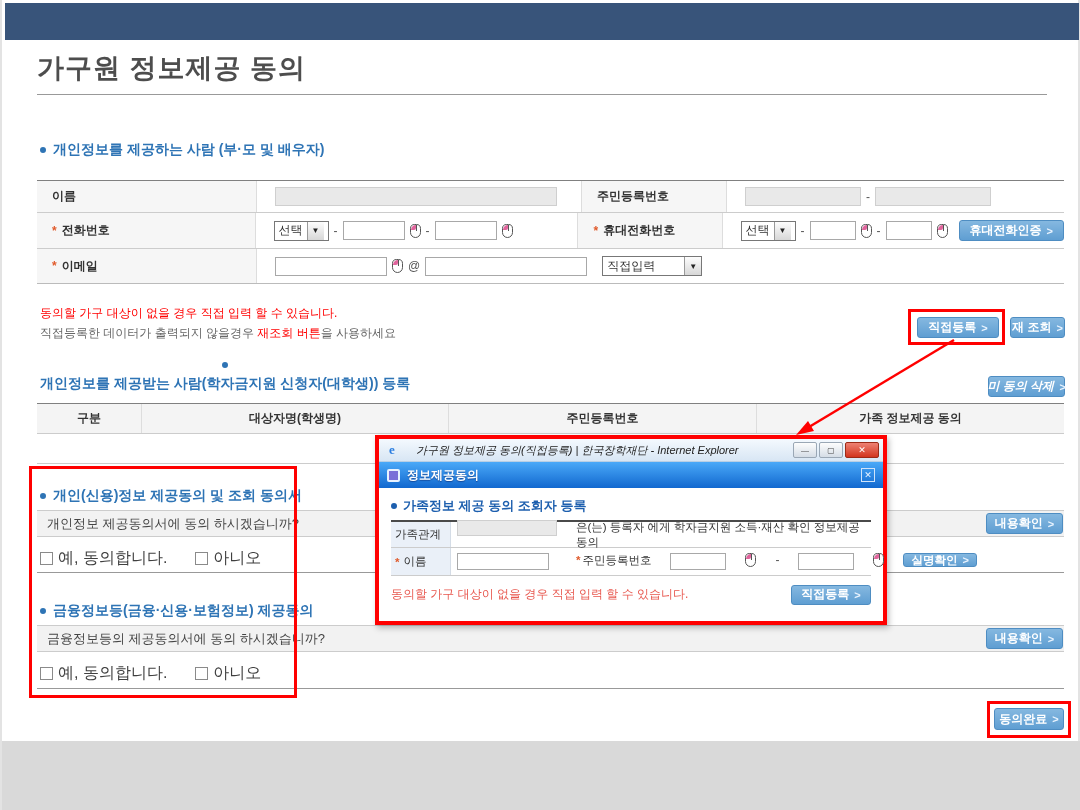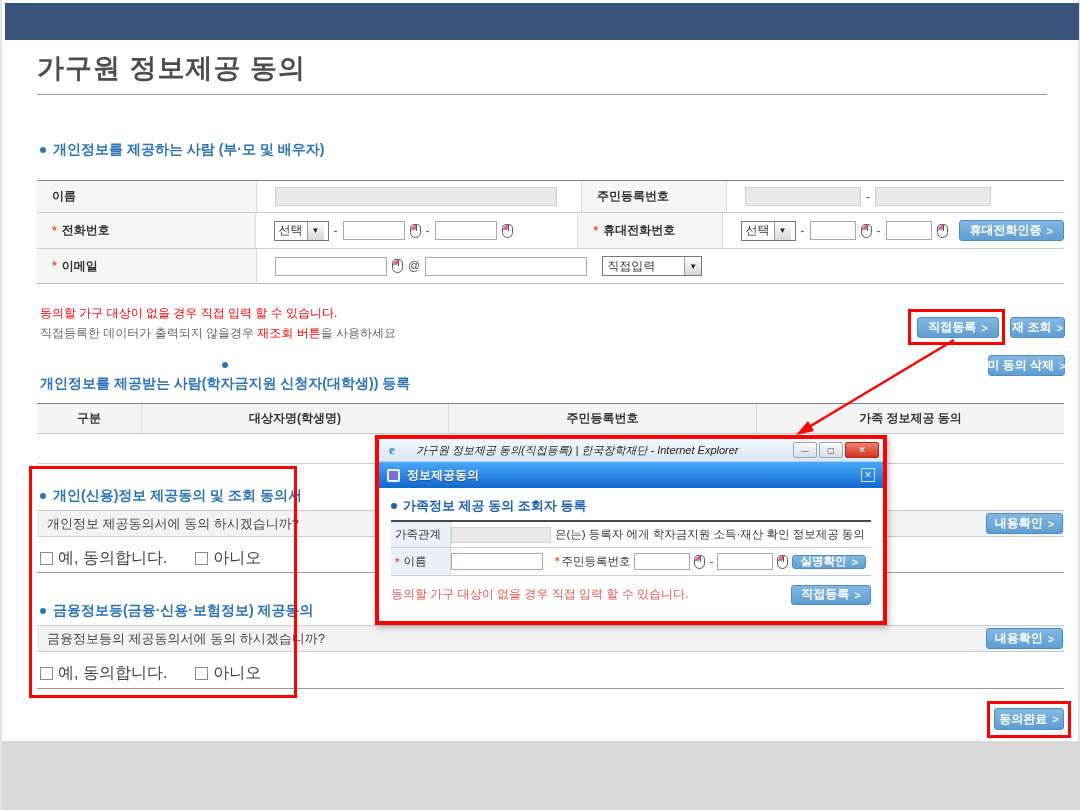--- a/index.html
+++ b/index.html
@@ -71,21 +71,21 @@
   .winbtn.close { width:34px; background:linear-gradient(#ee8173,#d2351f); border-color:#9c2a17; color:#fff; font-size:9px; font-weight:bold; }
   .appbar { height:26px; background:linear-gradient(#4aa9f8,#1168cf); display:flex; align-items:center; padding:0 8px; position:relative; }
   .app-icon { width:13px; height:13px; border:2px solid #e8f2ff; border-radius:2px; background:#7a6fd8; }
   .app-title { color:#fff; font-weight:bold; font-size:12px; margin-left:7px; text-shadow:0 1px 1px rgba(0,0,60,.4); }
   .app-close { margin-left:auto; width:14px; height:14px; border:1px solid #cfe3fa; color:#eaf3ff; font-size:9px; display:flex; align-items:center; justify-content:center; }
   .popup-body { background:#fff; height:133px; padding:9px 12px 0 12px; position:relative; }
   .psec { display:flex; align-items:center; gap:6px; font-size:13px; font-weight:bold; color:#1d5fae; padding-bottom:5px; border-bottom:2px solid #4a4a4a; }
   .psec .bullet { border-color:#1d5fae; width:4px; height:4px; border-width:3px; }
   .prow { display:flex; align-items:center; border-bottom:1px solid #ccc; height:26px; font-size:11.5px; color:#333; }
   .plabel { width:60px; align-self:stretch; display:flex; align-items:center; background:#eaf0f8; border-right:1px solid #d4dce6; padding-left:4px; gap:2px; flex:none; font-size:11.5px; }
-  .pcontent { display:flex; align-items:center; gap:4px; flex:1; }
+  .pcontent { display:flex; align-items:flex-start; gap:19px; padding-left:6px; flex:1; }
   .pfoot { display:flex; align-items:center; margin-top:8px; }
   .pfoot .pnotice { font-size:12px; color:#e8584f; }
   .pfoot .btn-wrap { margin-left:auto; }
 
   .abs-btn { position:absolute; z-index:4; }
   svg.arrow { position:absolute; left:780px; top:332px; width:185px; height:110px; z-index:12; pointer-events:none; }
 </style>
 </head>
 <body>
 
@@ -181,21 +181,21 @@
 
   <button class="btn-blue abs-btn" style="left:915px; top:317px; width:82px;">
     <span>직접등록</span>
       <span class="chev">&gt;</span>
   </button>
   <div class="redbox" style="left:906px; top:309px; width:97px; height:36px;"></div>
   <button class="btn-blue abs-btn" style="left:1008px; top:317px; width:55px; padding:0 6px;">
     <span>재 조회</span>
       <span class="chev">&gt;</span>
   </button>
-  <button class="btn-blue abs-btn" style="left:986px; top:355px; width:77px; padding:0 6px;">
+  <button class="btn-blue abs-btn" style="left:986px; top:376px; width:77px; padding:0 6px;font-style:italic;">
     <span>미 동의 삭제</span>
       <span class="chev">&gt;</span>
   </button>
 
   <div class="sec-title" style="left:38px; top:362px;flex-direction:column;">
     <span class="bullet"></span>
     <span>개인정보를 제공받는 사람(학자금지원 신청자(대학생)) 등록</span>
   </div>
 
   <div class="t2">

